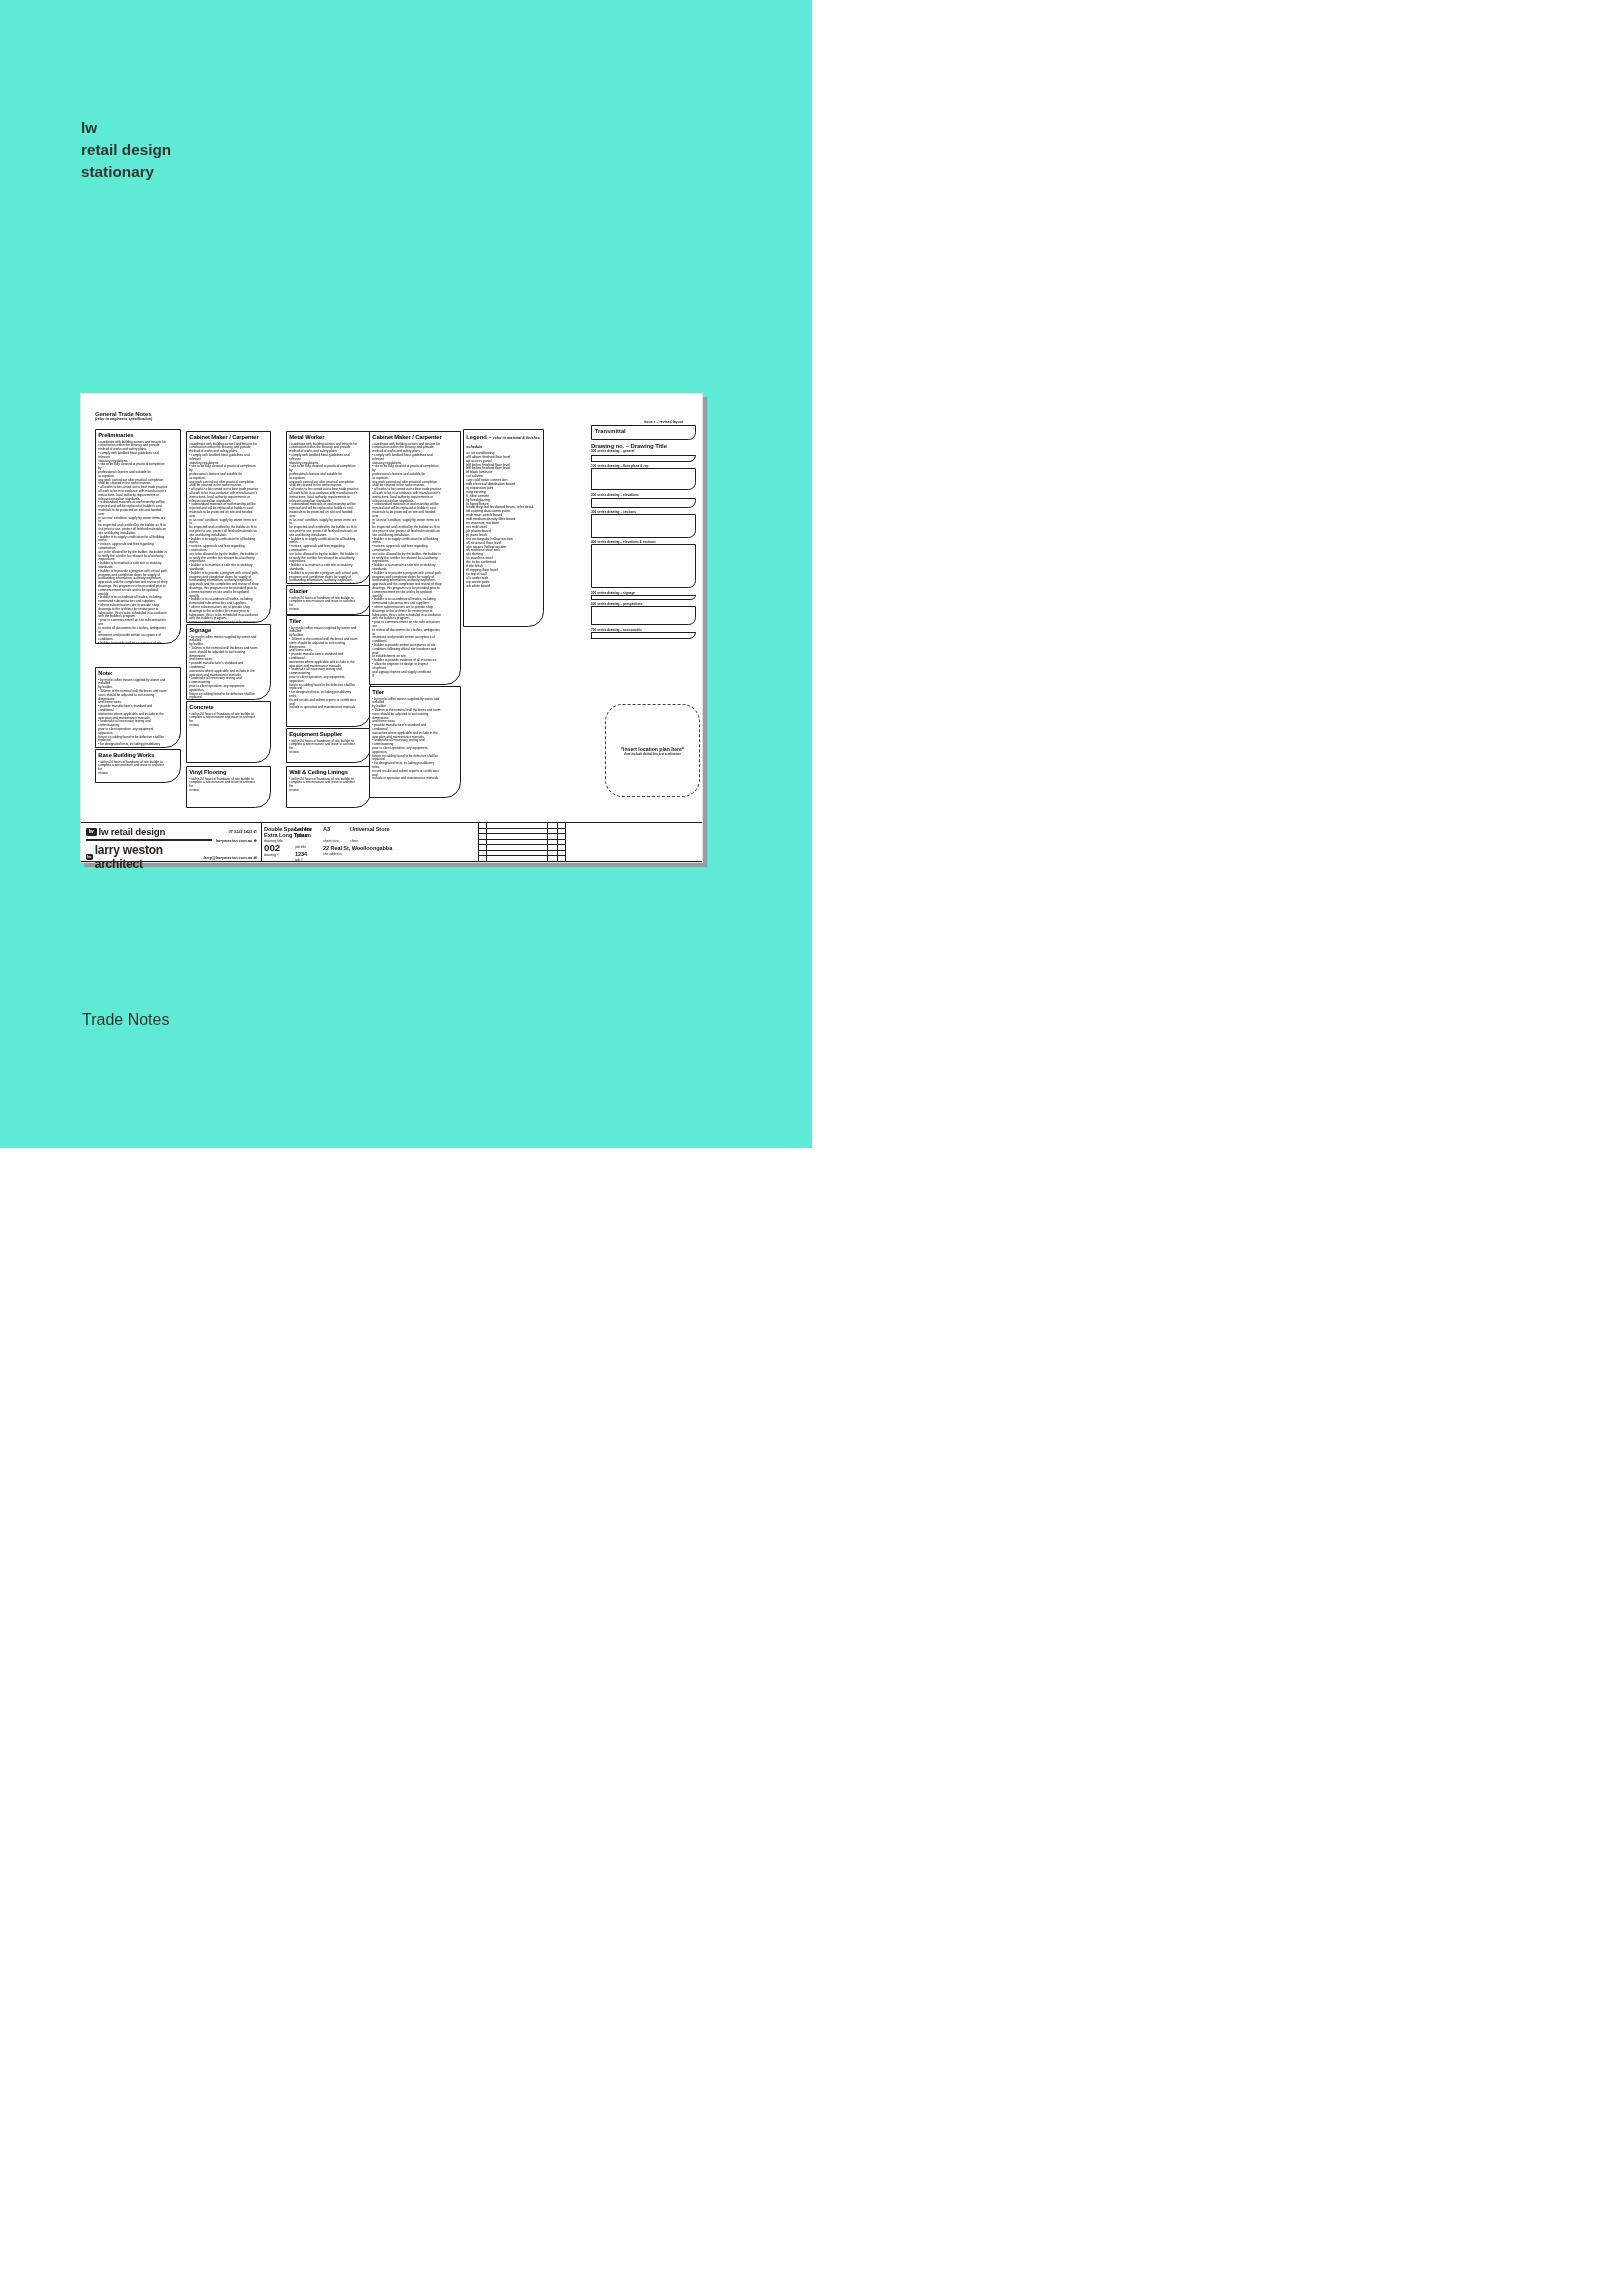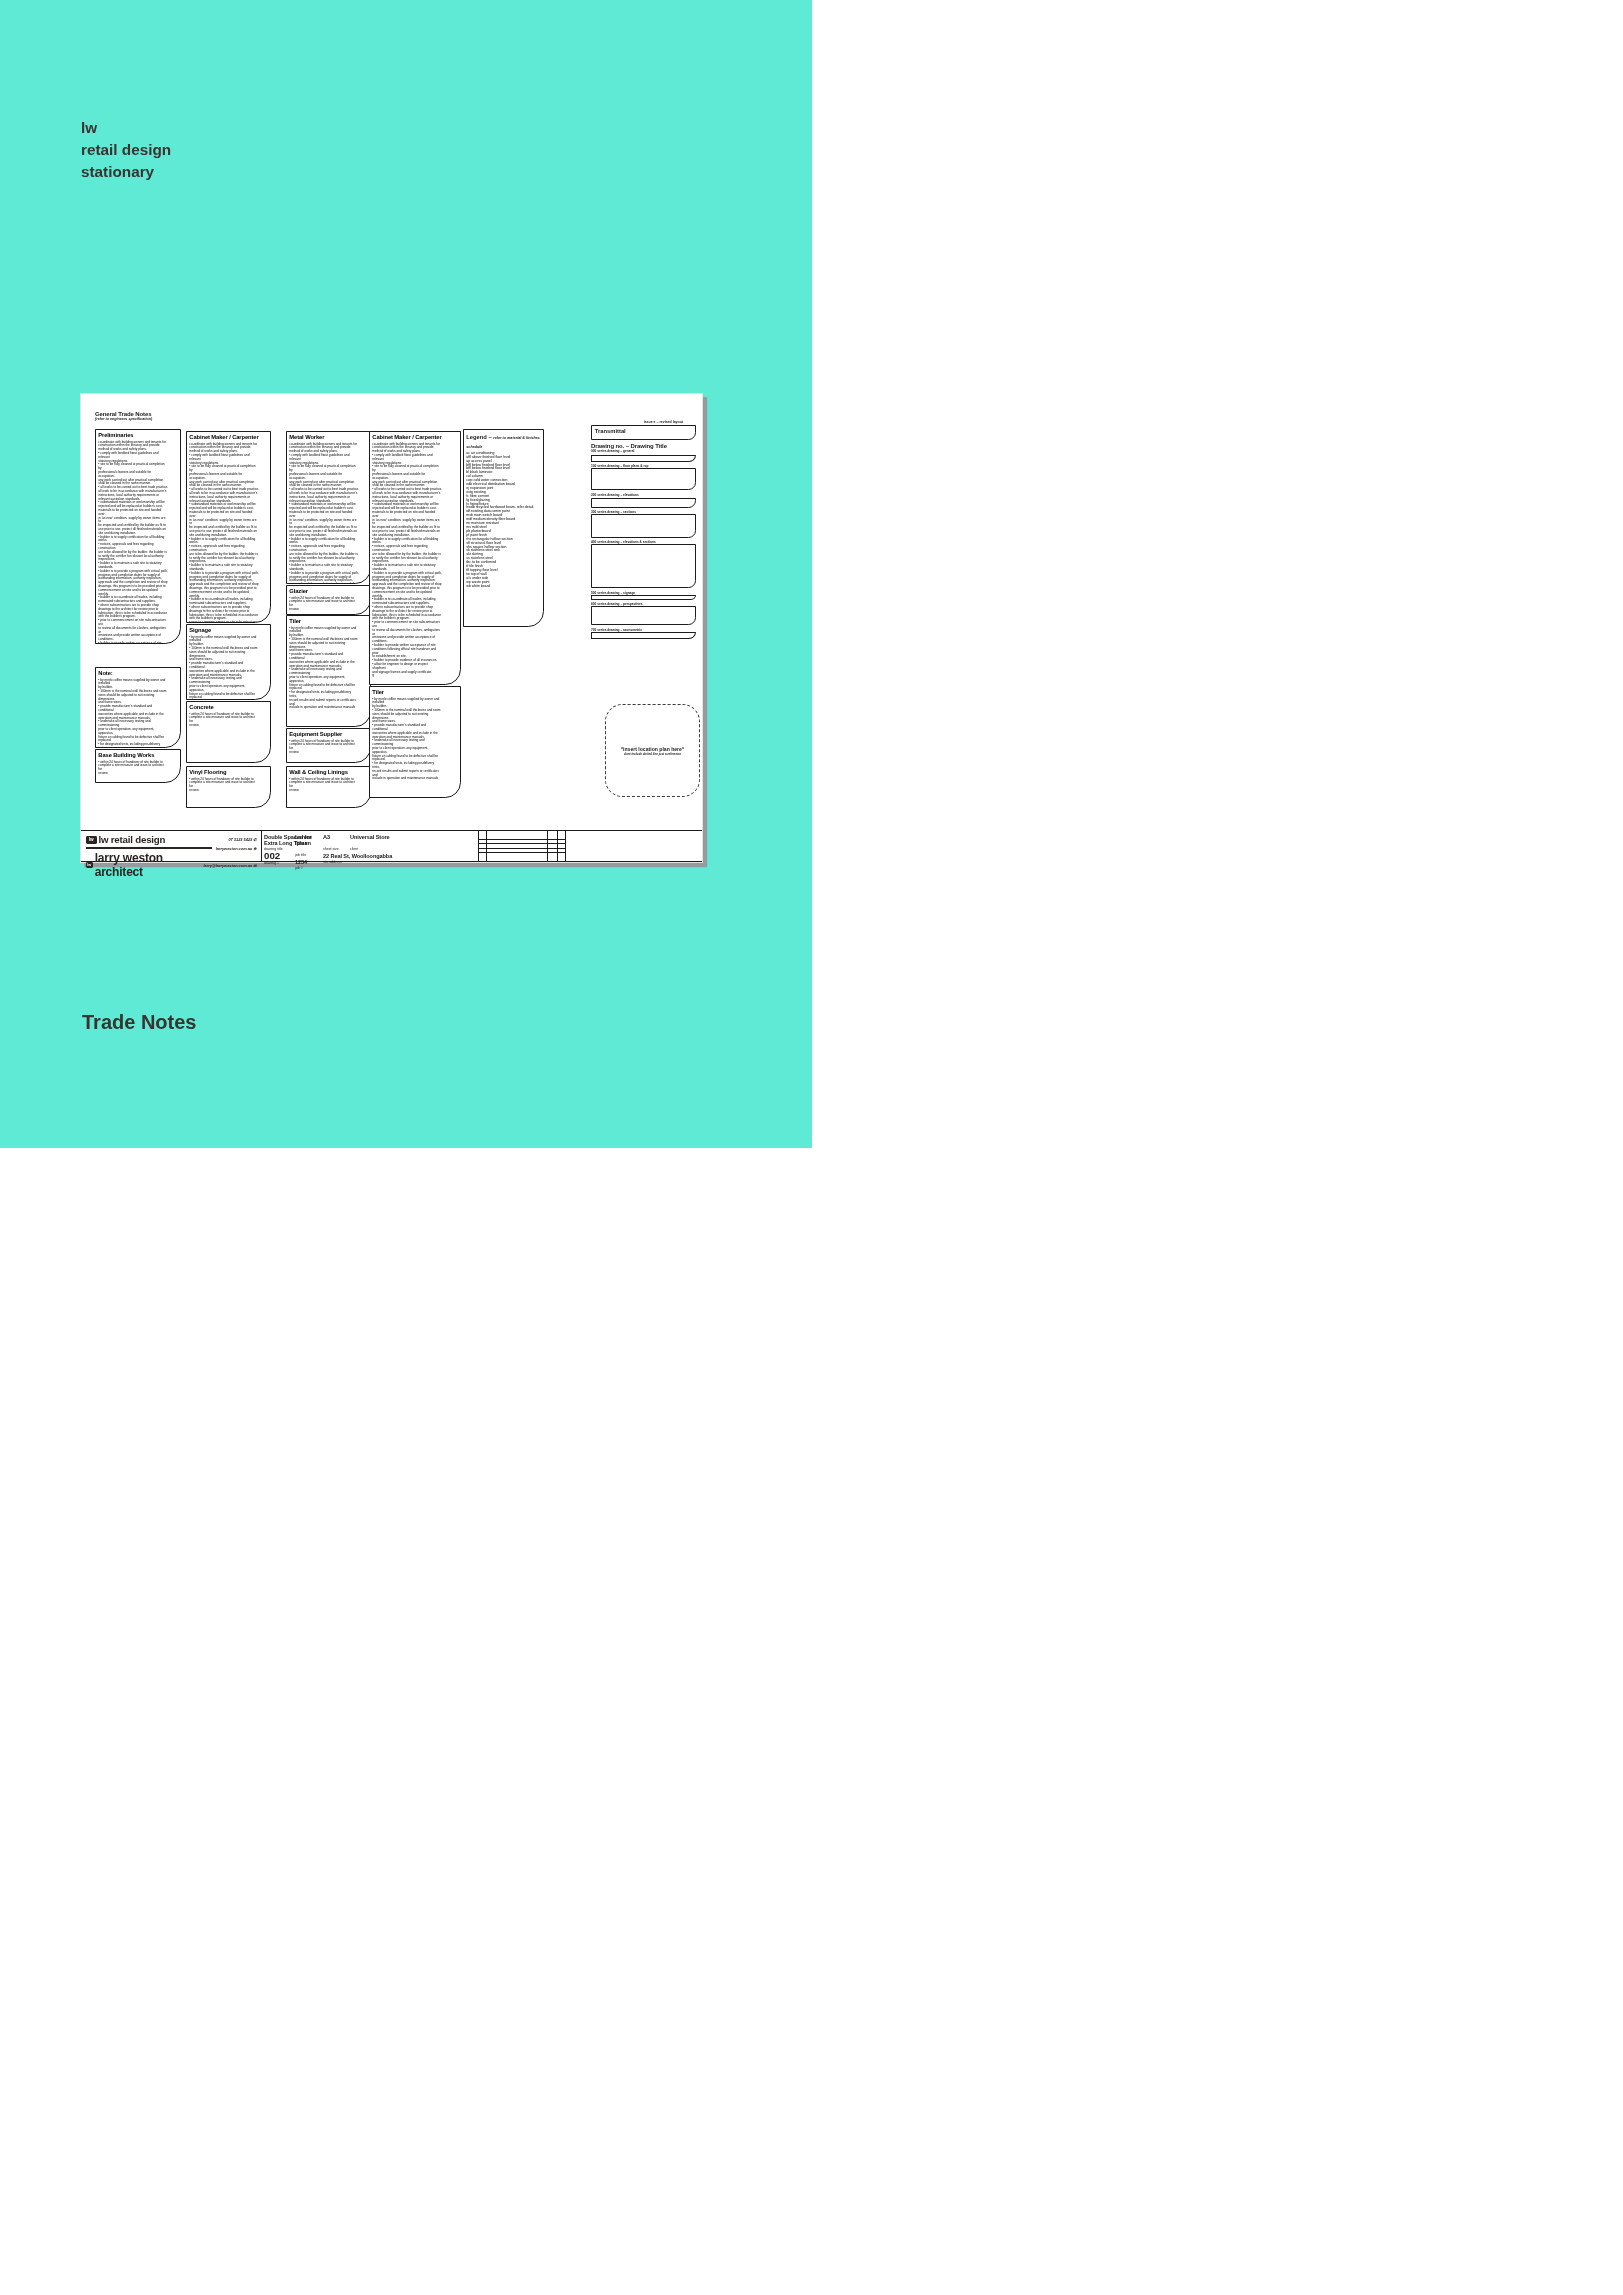--- a/index.html
+++ b/index.html
@@ -6,21 +6,21 @@
   html,body{margin:0;padding:0;background:#ffffff;}
   .page{position:relative;width:812px;height:1148px;background:#5eead4;overflow:hidden;
         font-family:"Liberation Sans",sans-serif;color:#1a1a1a;}
   
   .intro-heading{position:absolute;left:81px;top:117px;width:153px;font-size:15.3px;line-height:22px;
         font-weight:bold;color:#3a3430;white-space:pre-line;}
   .intro-para{position:absolute;top:117px;width:251px;font-size:15px;line-height:22px;color:#3a3430;
         text-align:justify;}
   .intro-para.p1{left:279px;}
   .intro-para.p2{left:546px;}
-  .footer-heading{position:absolute;left:82px;top:1011px;font-size:20px;font-weight:bold;color:#3a3430;}
+  .footer-heading{position:absolute;left:82px;top:1011px;font-size:16px;font-weight:normal;color:#3a3430;}
   
   .sheet{position:absolute;left:80px;top:393px;width:621px;height:468px;background:#fff;
         border:0.5px solid #e3e3e3;box-shadow:4.2px 4.2px 0 #969b9e;}
   .gtn-head{position:absolute;left:14px;top:16.7px;width:93px;}
   .gtn-title{font-size:6px;font-weight:bold;letter-spacing:-0.1px;}
   .gtn-sub{font-size:3.7px;font-weight:bold;font-style:italic;}
   .tbox{position:absolute;border:0.7px solid #1c1c1a;border-bottom-right-radius:15.7px;background:#fff;
         overflow:hidden;padding:1.9px 2.3px;box-sizing:border-box;}
   .tbox h3{font-size:5.8px;margin:0.5px 0 2.3px 0;letter-spacing:-0.1px;color:#000;}
   .tbody{font-size:3.2px;line-height:3.8px;text-align:justify;white-space:pre-line;color:#000;}
@@ -40,21 +40,21 @@
   .transmittal{position:absolute;top:31px;left:0;width:100%;height:15.3px;border:0.7px solid #1c1c1a;
         border-bottom-right-radius:7.4px;box-sizing:border-box;padding:1.9px 2.8px;}
   .transmittal h3{font-size:5.8px;margin:0;}
   
   .locplan{position:absolute;left:524px;top:310px;width:95px;height:93px;border:0.9px dashed #3c3c3c;
         border-radius:17.6px;display:flex;flex-direction:column;align-items:center;justify-content:center;
         box-sizing:border-box;text-align:center;}
   .locplan .l1{font-size:5.1px;font-weight:bold;}
   .locplan .l2{font-size:3px;font-weight:bold;font-style:italic;}
   
-  .titleband{position:absolute;left:0;bottom:0;width:100%;height:32px;border-top:1.2px solid #1c1c1a;
+  .titleband{position:absolute;left:0;bottom:0;width:100%;height:40px;border-top:1.2px solid #1c1c1a;
         border-bottom:1.2px solid #1c1c1a;box-sizing:border-box;background:#fff;}
   .tb-divider{position:absolute;left:180px;top:0;bottom:0;width:0.9px;background:#1c1c1a;}
   .logocell{position:absolute;left:4.6px;top:3.2px;width:171px;}
   .logorow{display:flex;align-items:center;justify-content:space-between;}
   .brandwrap{display:flex;align-items:center;gap:1.9px;}
   .logo-mark{display:inline-block;background:#2a2522;color:#fff;font-weight:bold;text-align:center;
         border-radius:1.4px;}
   .mark-lg{width:11px;height:7.9px;font-size:4.6px;line-height:7.9px;}
   .mark-sm{width:7.9px;height:6px;font-size:3.7px;line-height:6px;}
   .brand1{font-size:9.7px;font-weight:bold;letter-spacing:-0.2px;color:#2a2522;}

